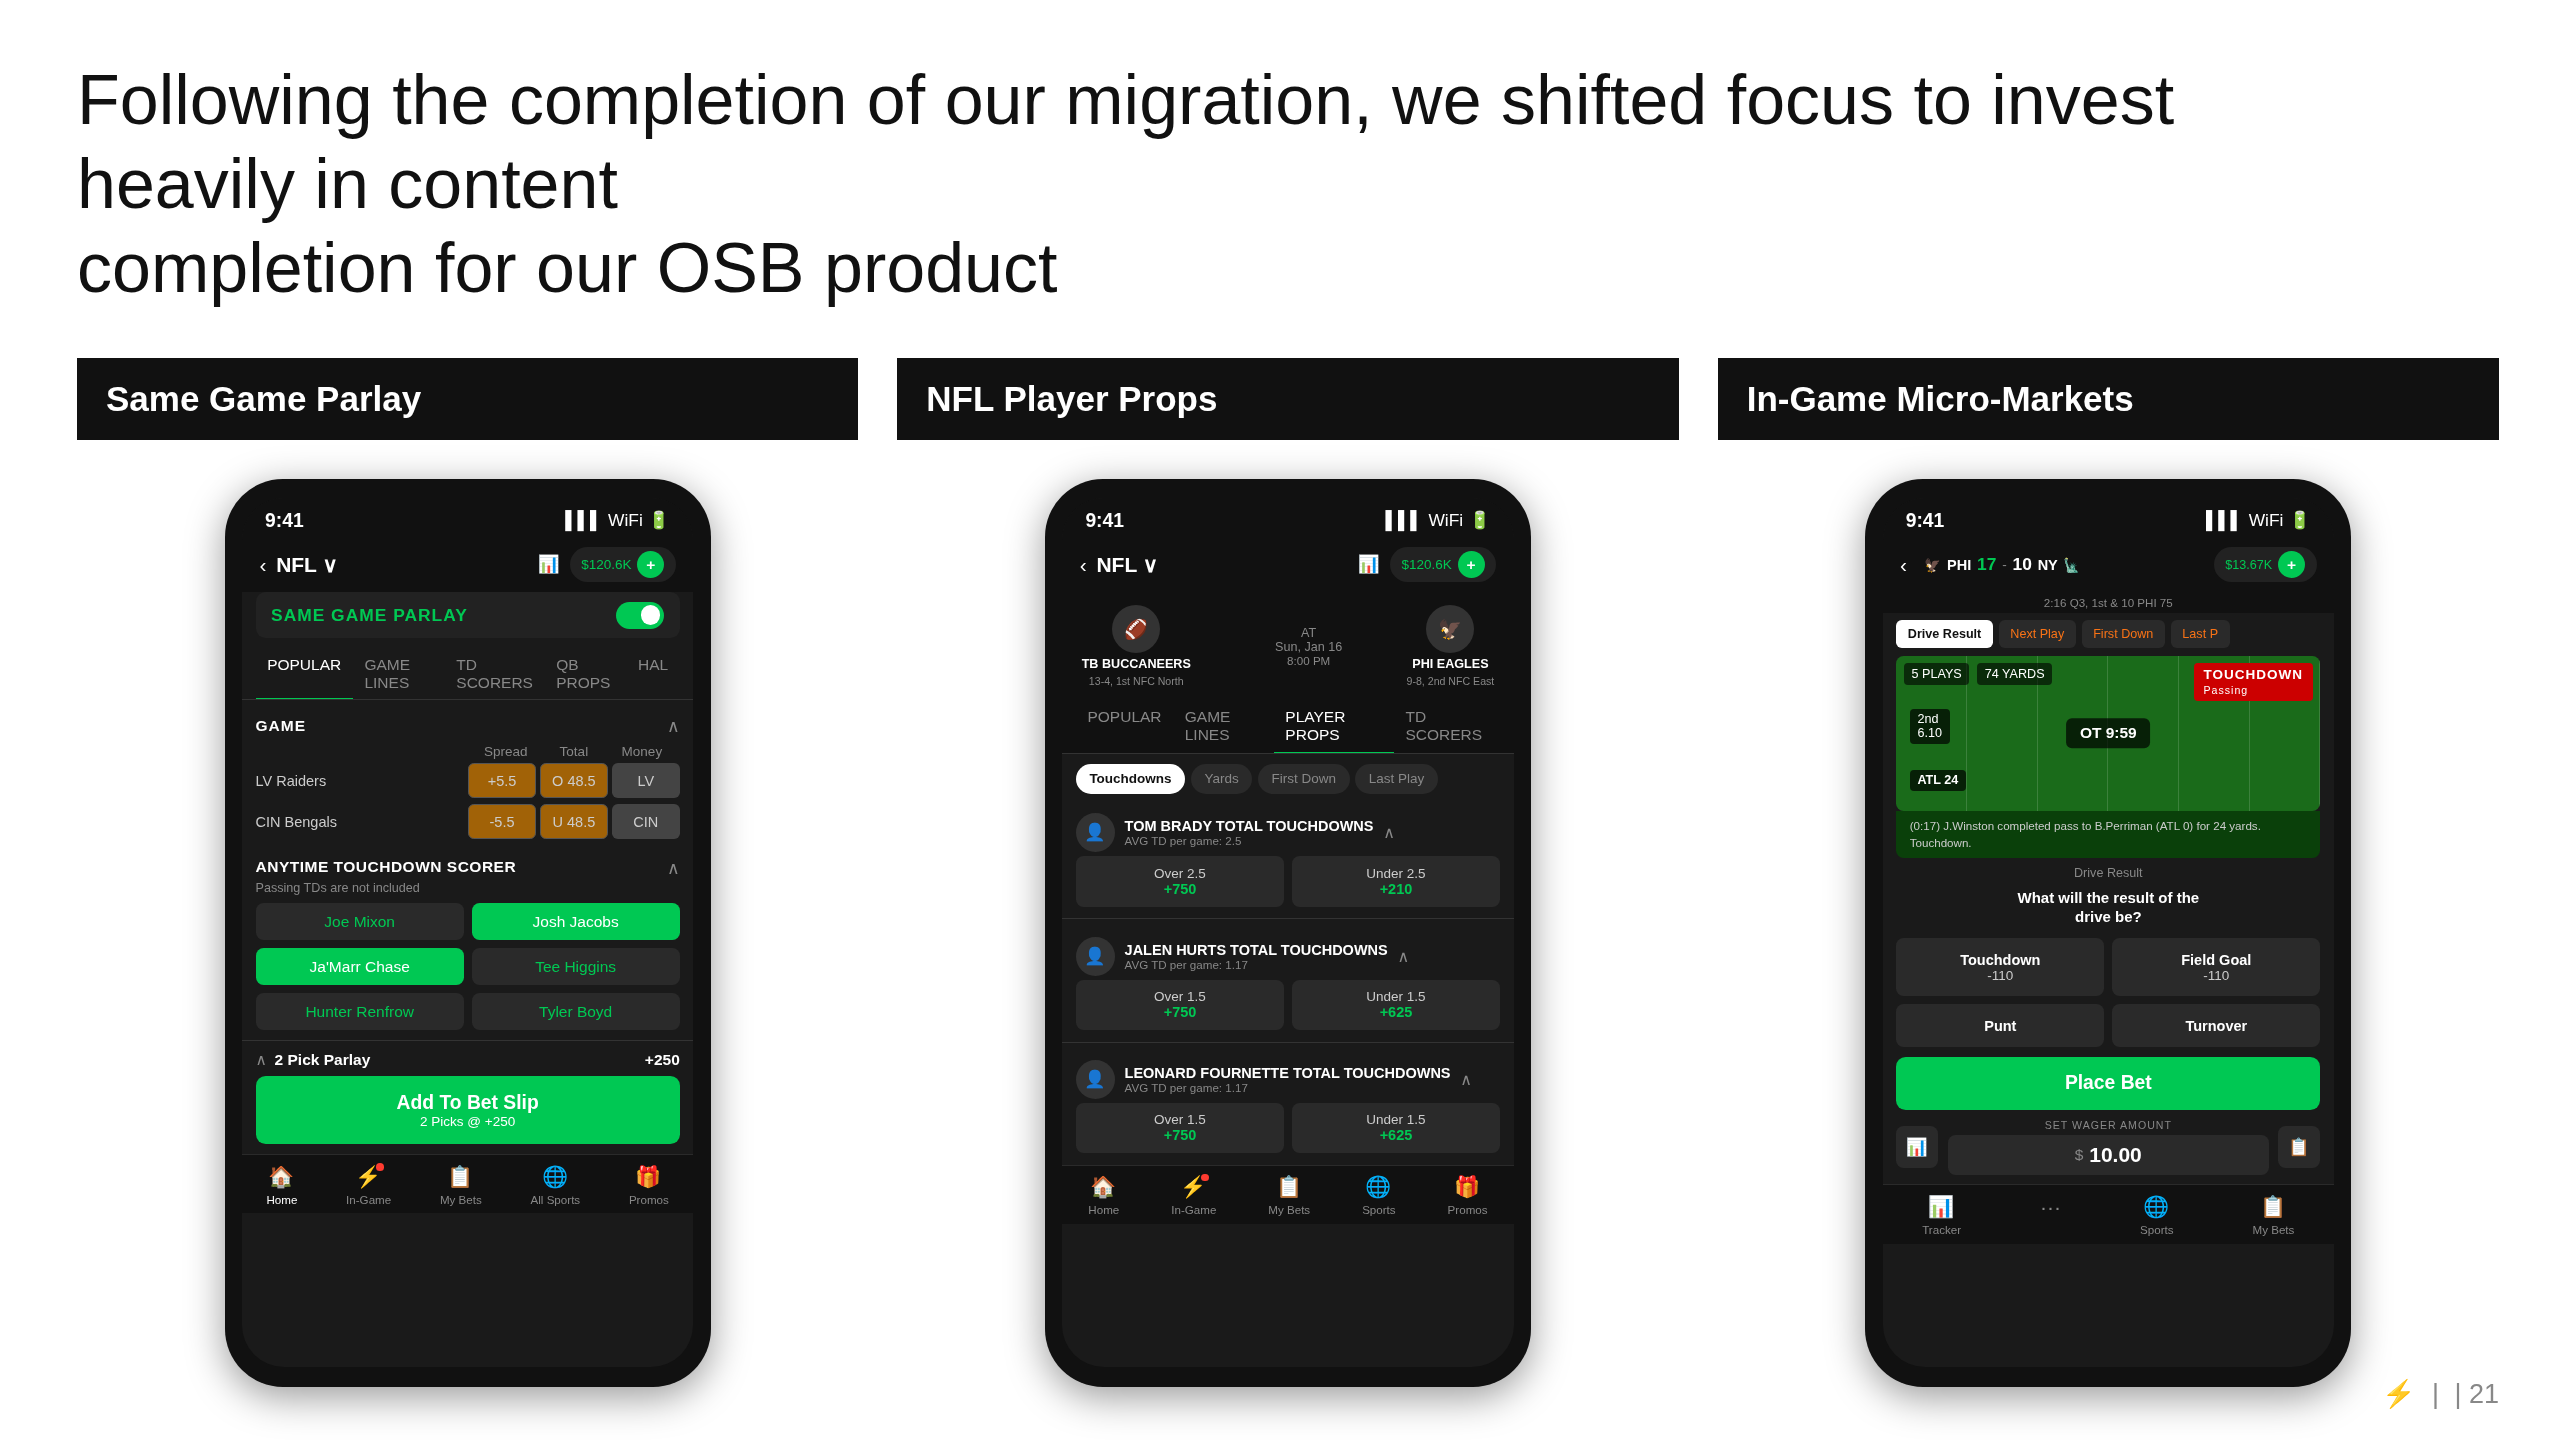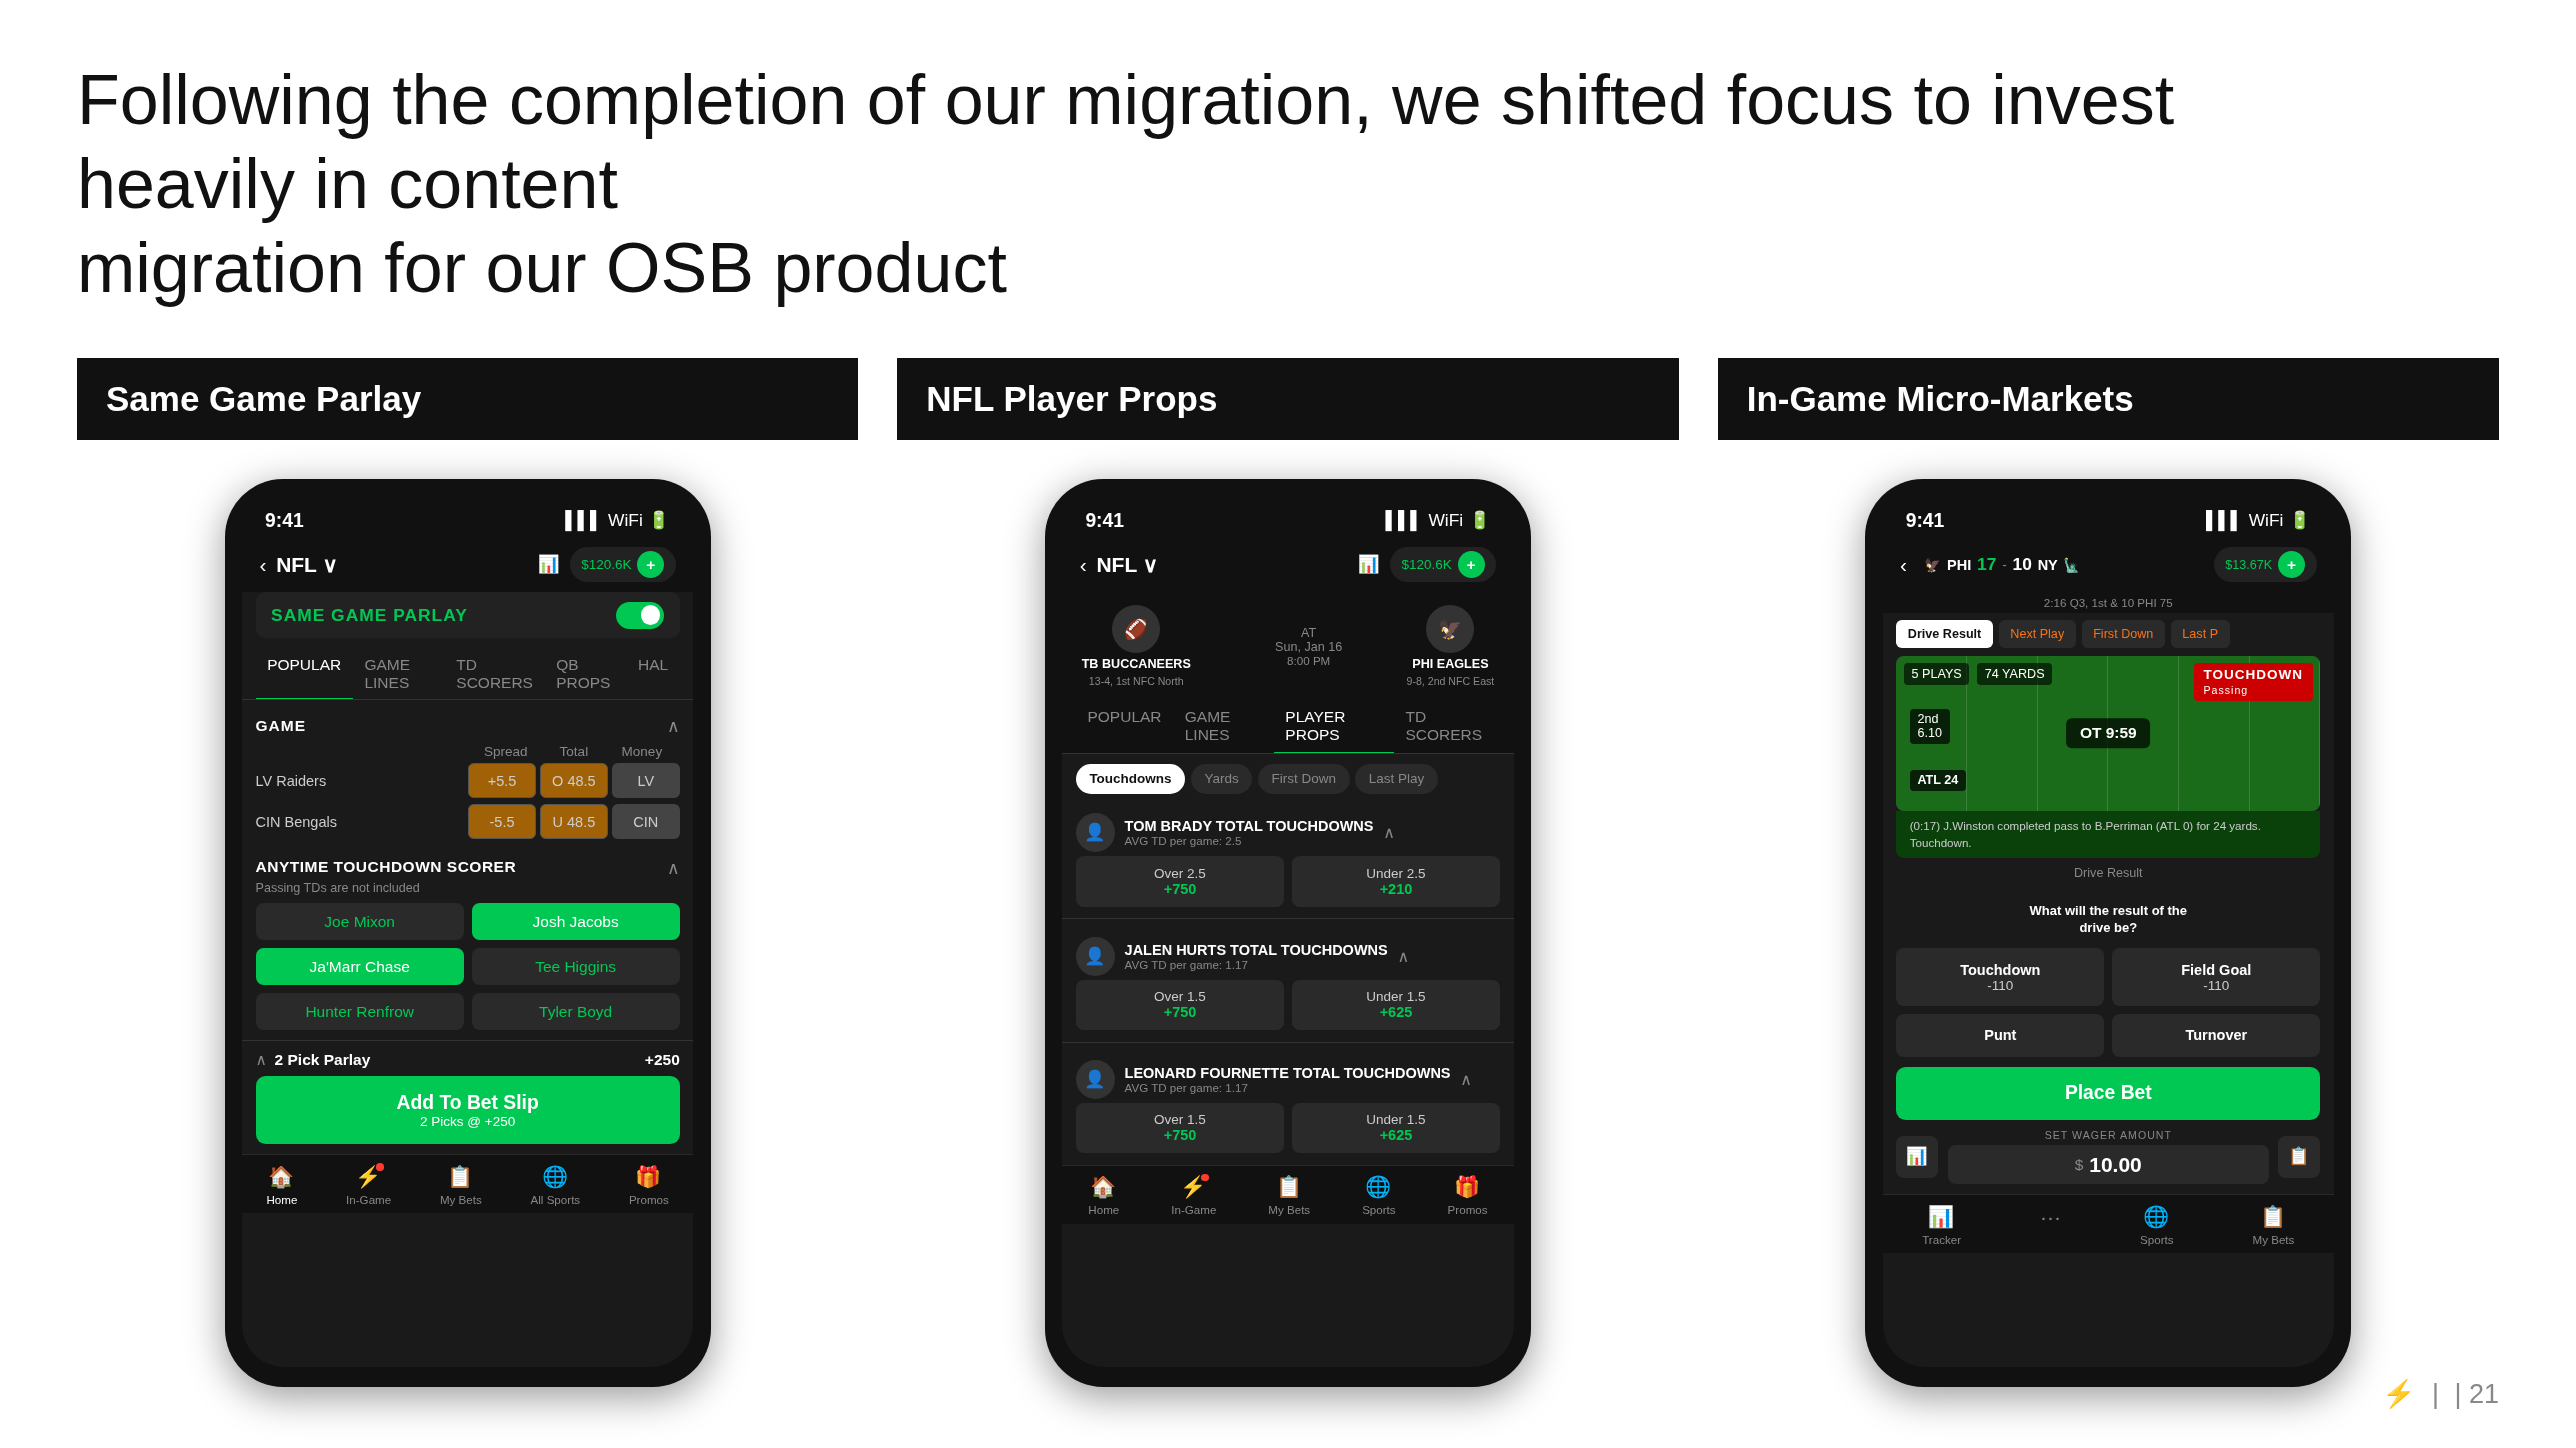--- a/index.html
+++ b/index.html
@@ -562,26 +562,25 @@
       line-height: 1.4;
     }
     .drive-result-label {
       color: #888;
       font-size: 12.6px;
       text-align: center;
       padding: 7.7px 0 1.9px;
     }
     .drive-question {
       color: #fff;
-      font-size: 13px;
+      font-size: 15px;
       font-weight: 600;
       text-align: center;
       padding: 5.8px 19.3px 11.6px;
       line-height: 1.3;
-      margin-top: 15px;
     }
     .outcome-grid {
       display: grid;
       grid-template-columns: 1fr 1fr;
       gap: 7.7px;
       padding: 0 13.5px;
       margin-bottom: 9.7px;
     }
     .outcome-btn {
       background: #2a2a2a;
@@ -698,21 +697,21 @@
       padding: 3.9px 7.7px;
       border-radius: 3.9px;
     }
   </style>
 </head>
 <body>
 
 <div>
   <h1 class="main-title">
     <span>Following the completion of our migration, we shifted focus to invest heavily in content</span><br>
-    <span>migration for our OSB product</span>
+    <span>completion for our OSB product</span>
   </h1>
 </div>
 
 <div class="columns">
 
   <div class="column">
     <div class="column-header">
       <span>Same Game Parlay</span>
     </div>
     <div class="phone-wrapper">

